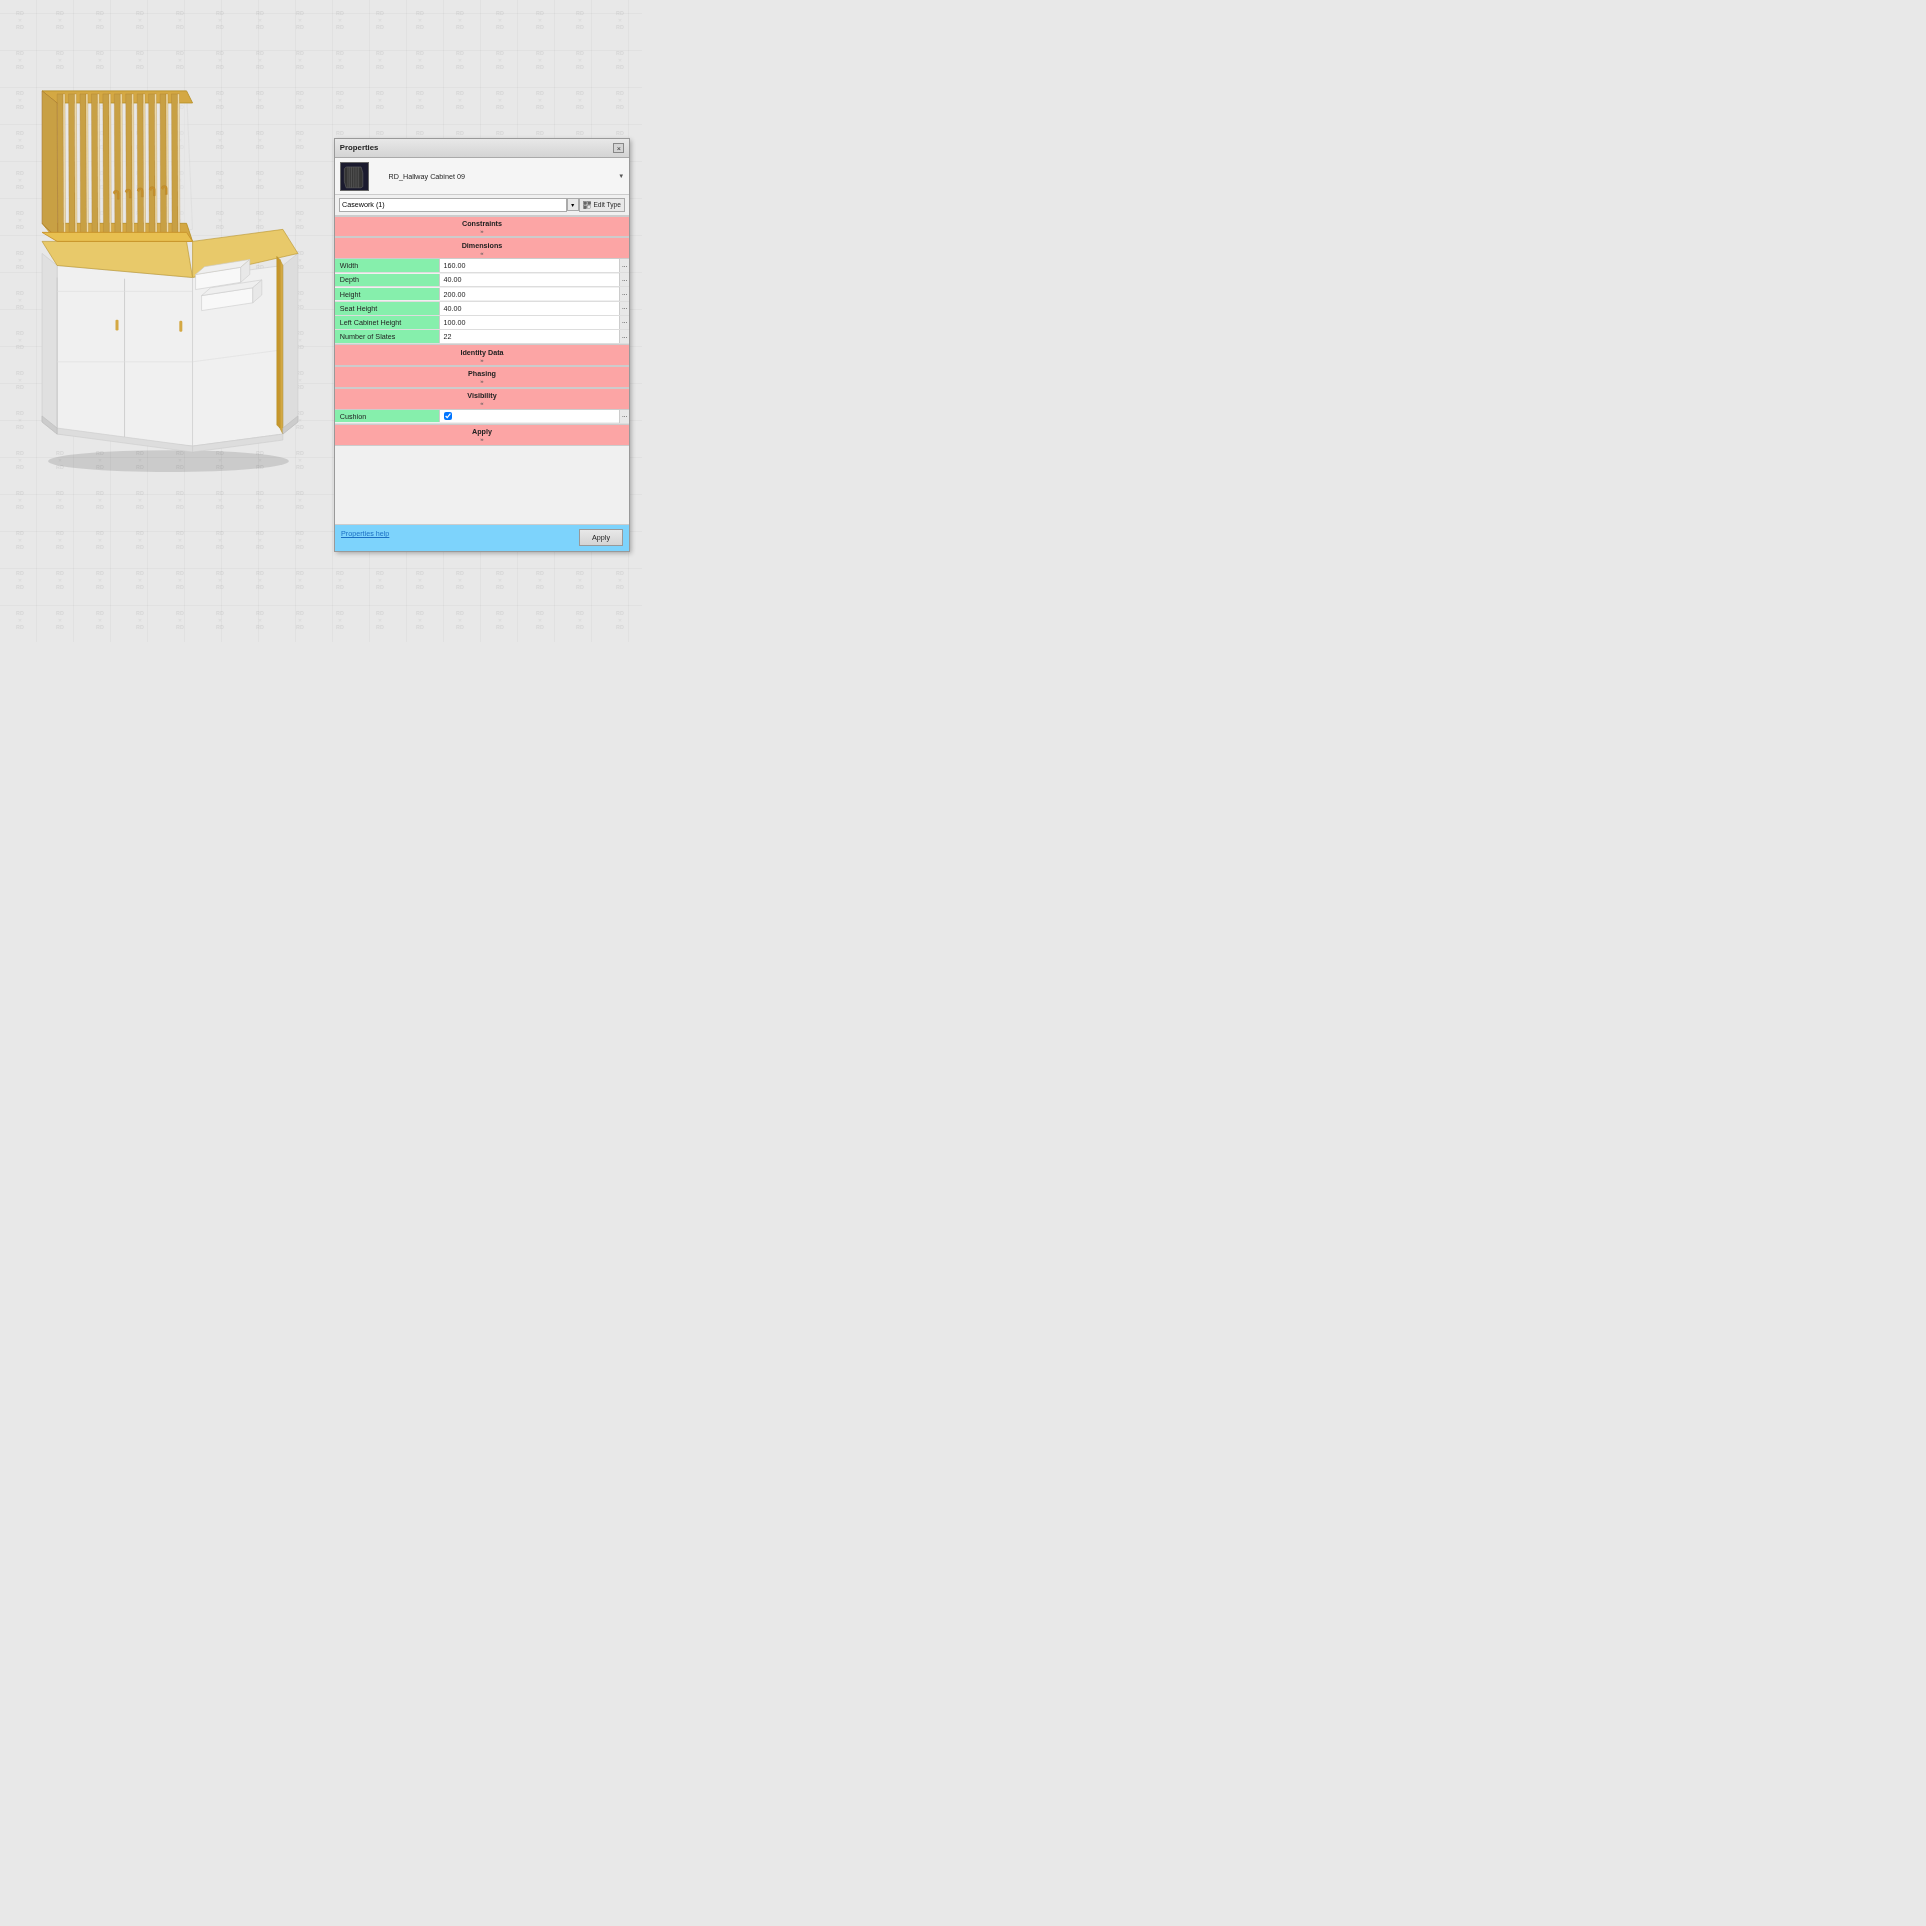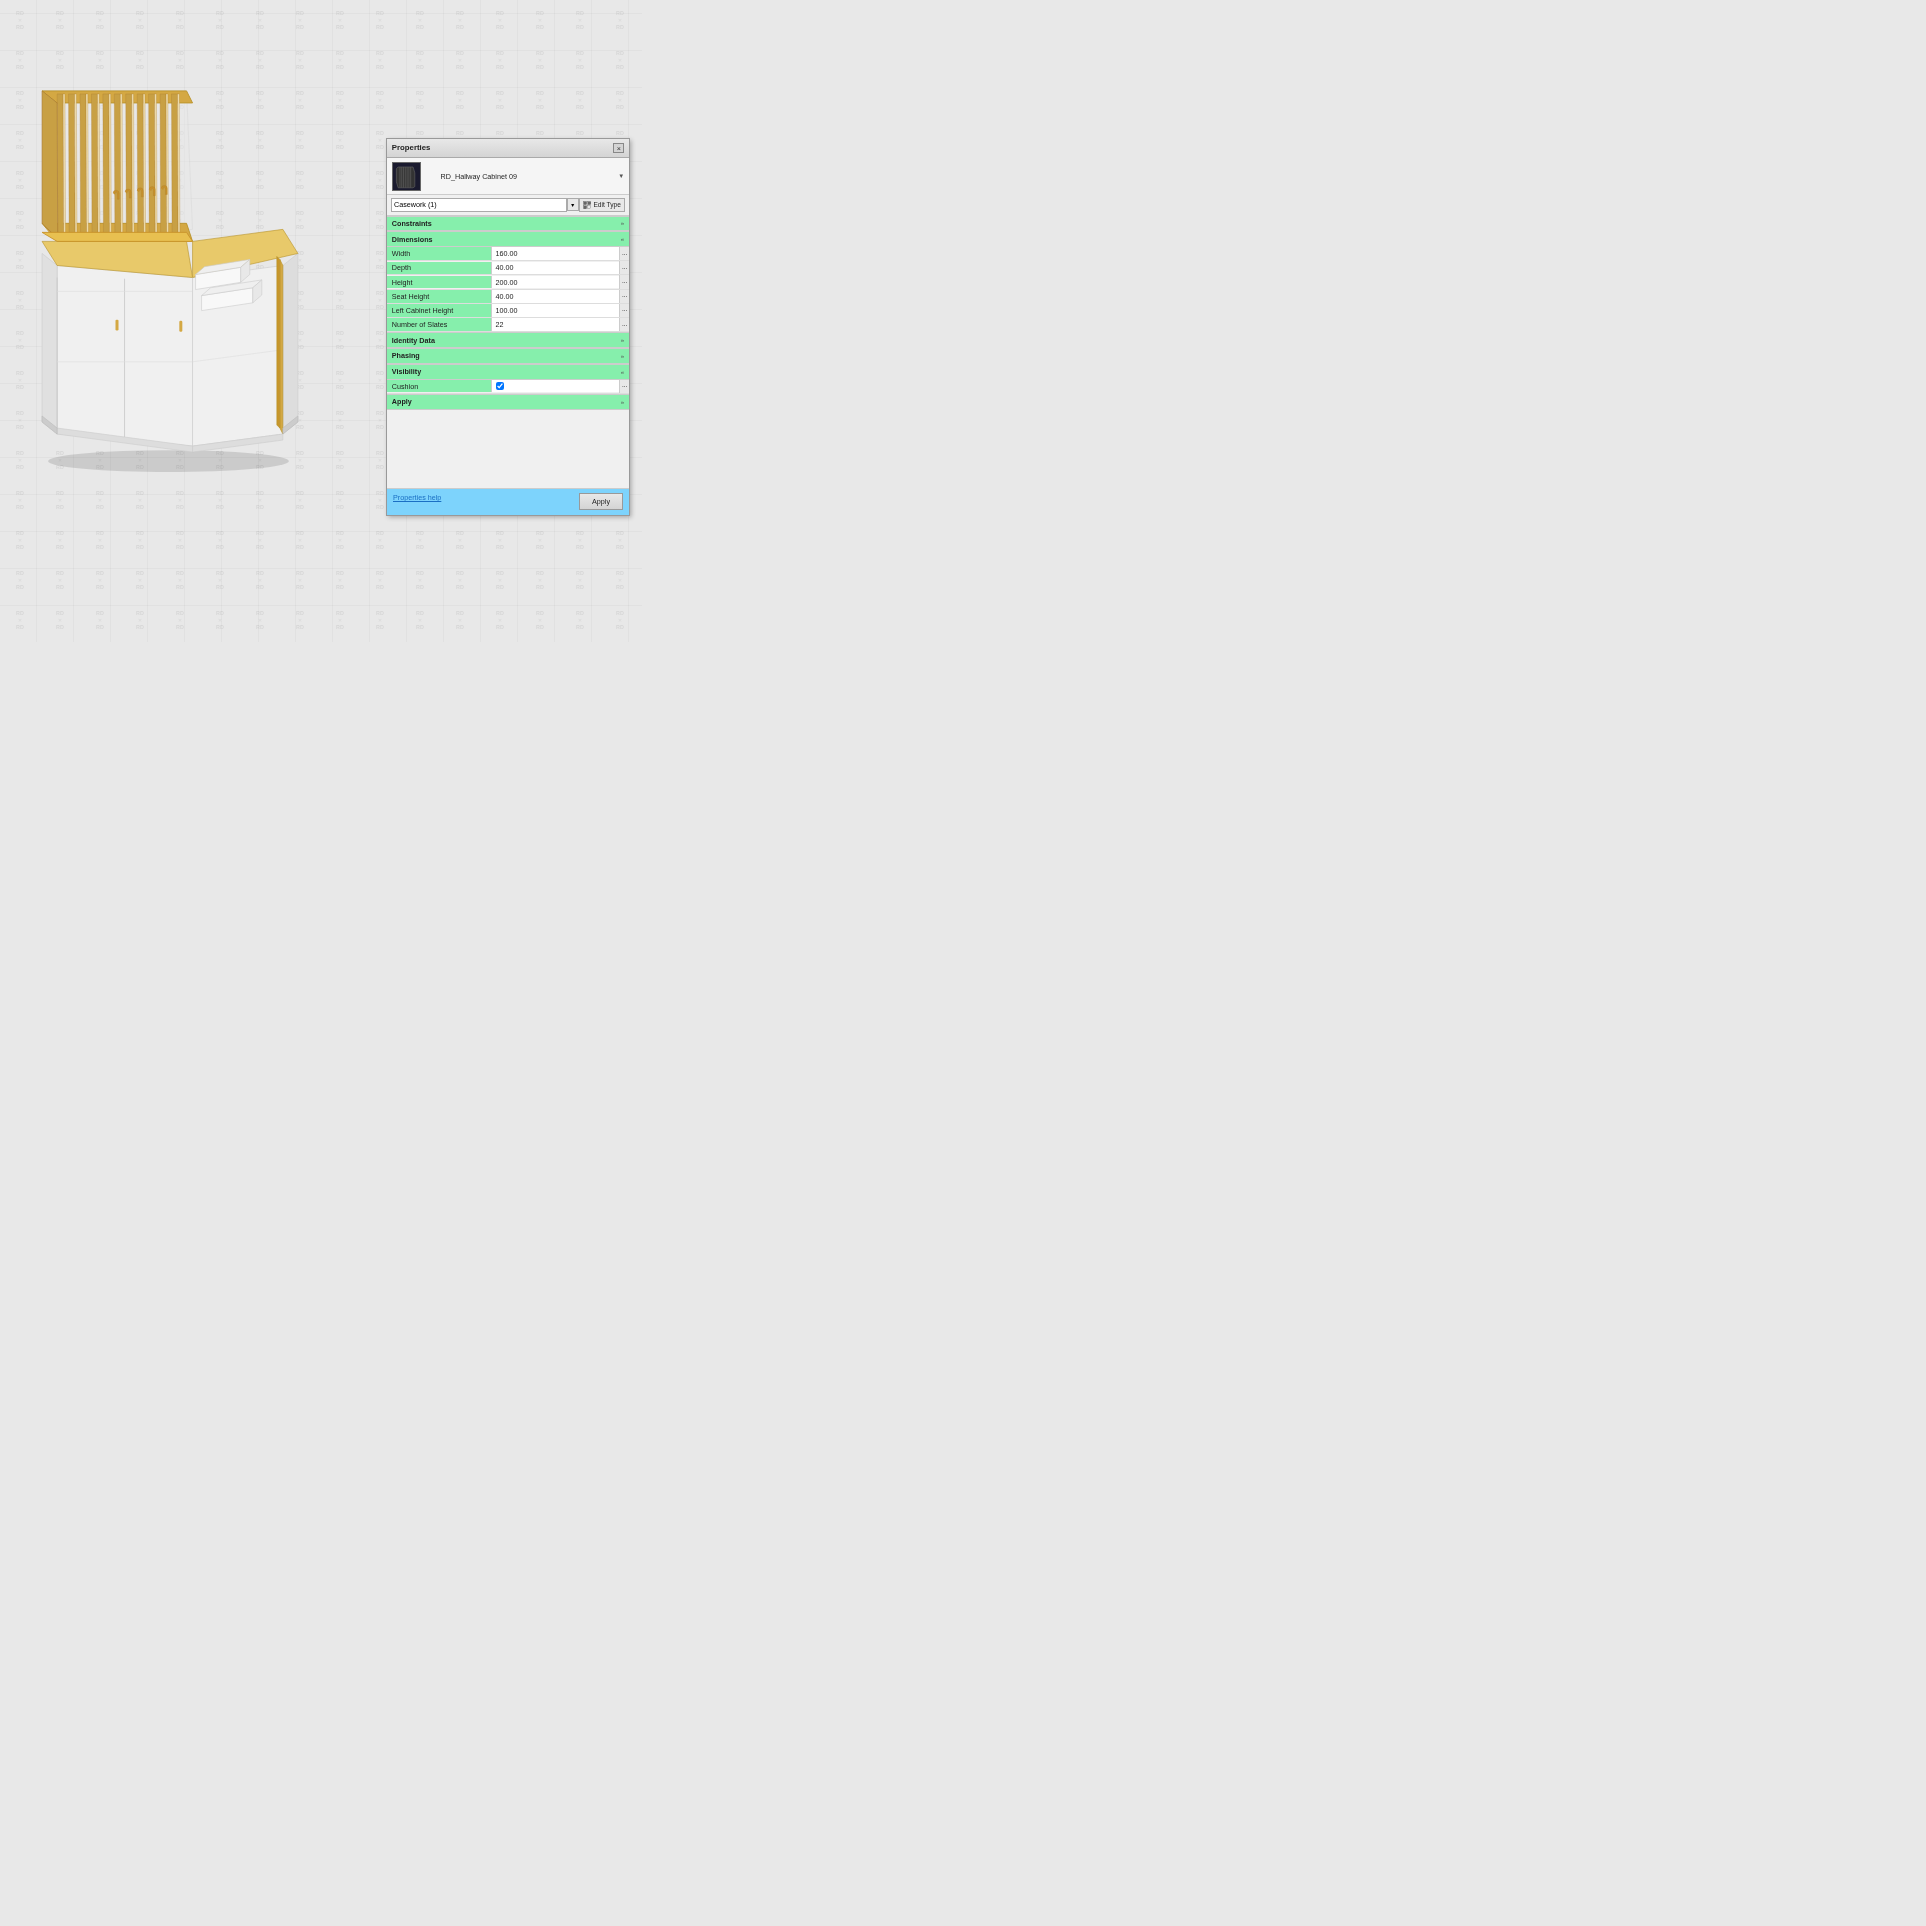--- a/index.html
+++ b/index.html
@@ -86,21 +86,21 @@
     .cabinet-svg {
       width: 301px;
       height: 451px;
     }
 
     
     .properties-panel {
       position: absolute;
       top: 138px;
       right: 12px;
-      width: 244px;
+      width: 296px;
       background: #f0f0f0;
       border: 0.6px solid #999;
       box-shadow: 1.8px 1.8px 4.8px rgba(0,0,0,0.3);
       z-index: 10;
       font-size: 7.2px;
     }
 
     .panel-titlebar {
       background: linear-gradient(to bottom, #e8e8e8, #d4d4d4);
       border-bottom: 0.6px solid #aaa;
@@ -201,24 +201,25 @@
       cursor: pointer;
       color: #222;
     }
 
     
     .section-header {
       display: flex;
       align-items: center;
       justify-content: space-between;
       padding: 2.4px 4.8px;
-      background: #86efac;
+      background: #fca5a5;
       border-bottom: 0.6px solid #ccc;
       border-top: 0.6px solid #ccc;
       cursor: pointer;
+      flex-direction: column;
     }
 
     .section-header-label {
       font-weight: bold;
       font-size: 7.2px;
       color: #222;
     }
 
     .section-chevron {
       font-size: 6px;

